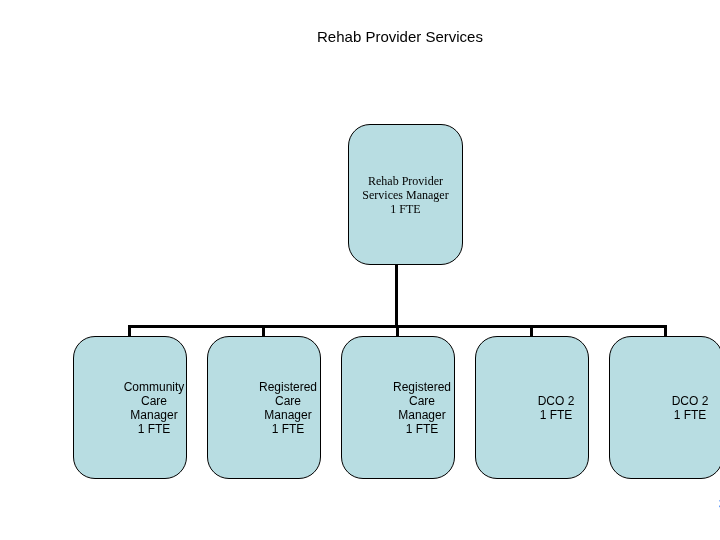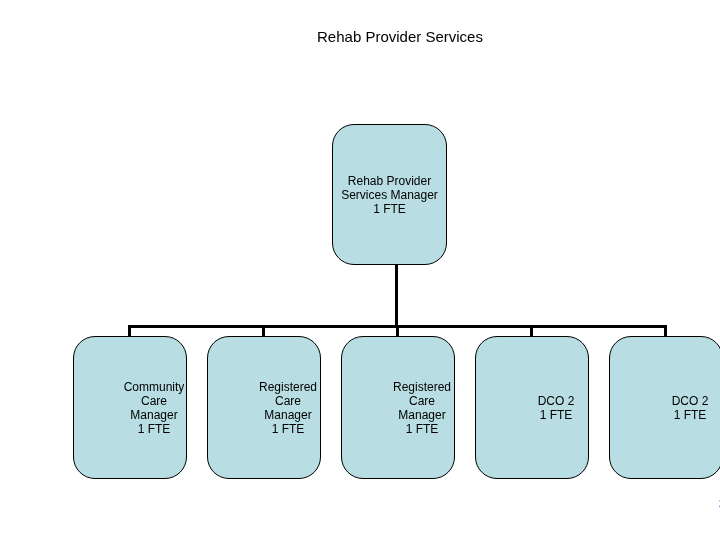--- a/index.html
+++ b/index.html
@@ -44,24 +44,25 @@
   .box-label {
     display: block;
     width: 100%;
     text-align: center;
     font-size: 12px;
     line-height: 14px;
     white-space: pre-line;
     color: #000000;
   }
   .root-box {
-    left: 292px;
+    left: 308px;
     top: 124px;
     width: 115px;
     height: 141px;
+    font-family: Liberation Serif, serif;
   }
   .child-box {
     top: 336px;
     width: 114px;
     height: 143px;
     padding-left: 48px;
   }
   .child-1 { left: 33px; }
   .child-2 { left: 167px; }
   .child-3 { left: 301px; }

